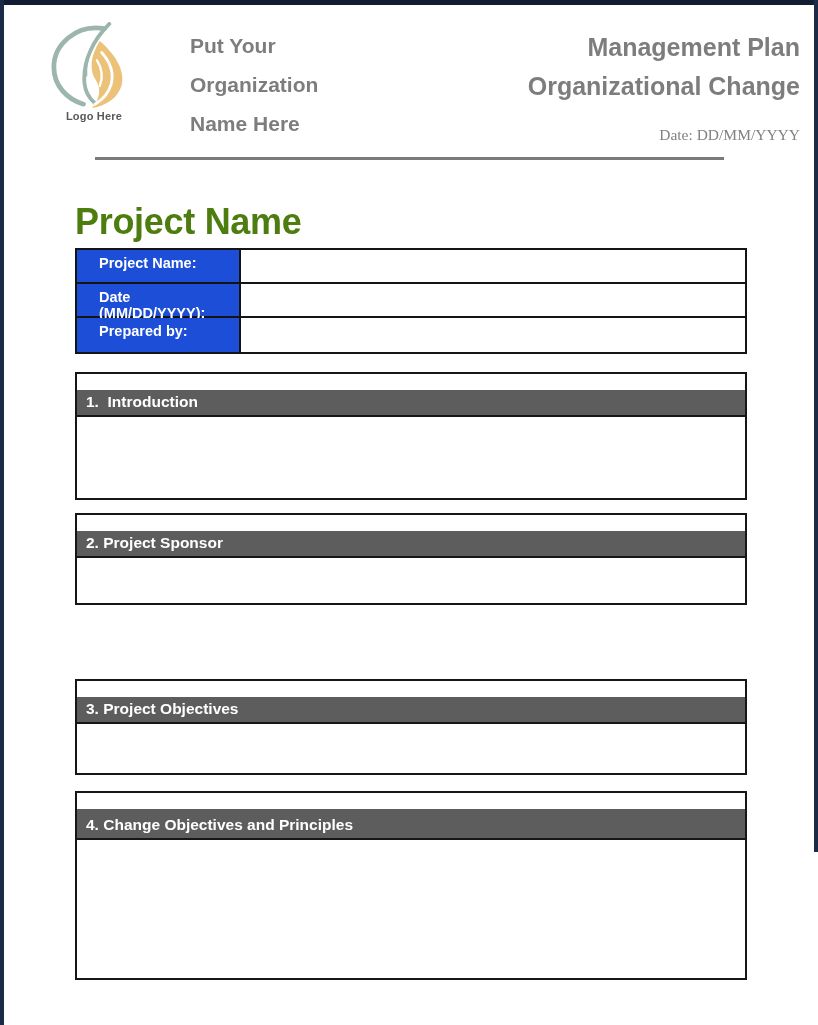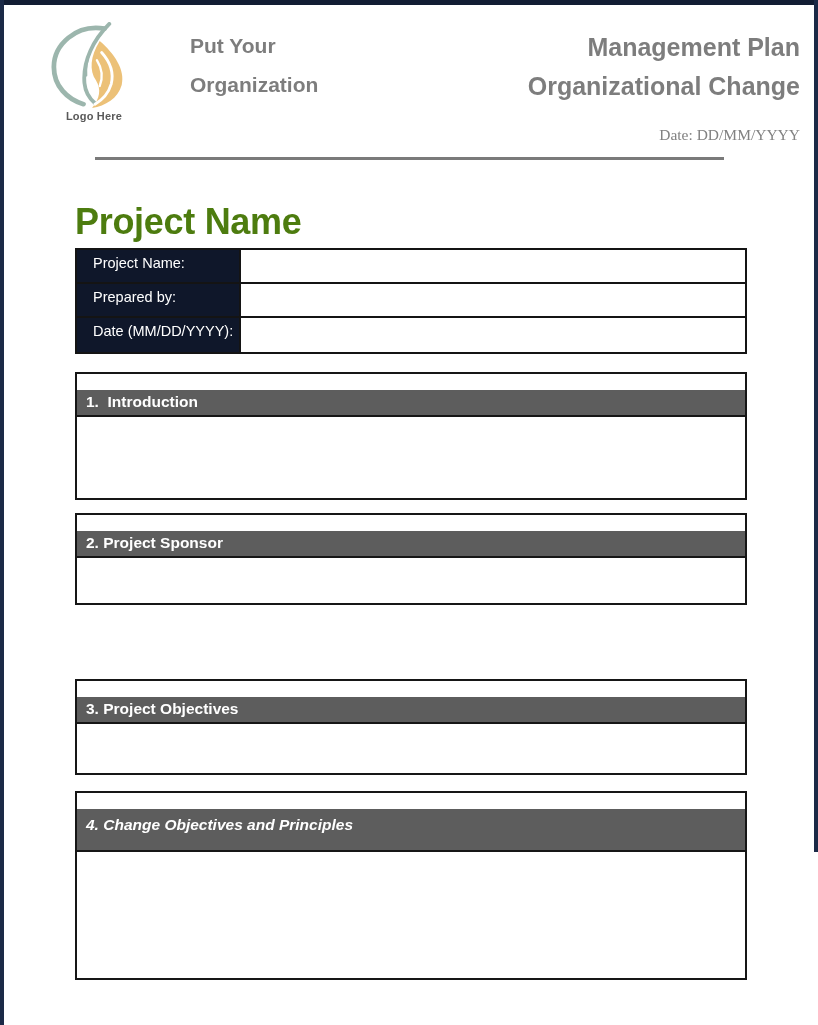--- a/index.html
+++ b/index.html
@@ -45,37 +45,37 @@
   }
 
   
   .info-table {
     position:absolute; left:75px; top:248px; width:672px;
     border:2px solid #141414; background:#fff;
   }
   .info-row { display:flex; height:34px; border-bottom:2px solid #141414; }
   .info-row:last-child { border-bottom:none; }
   .info-label {
-    width:164px; background:#0f172a; border-right:2px solid #141414;
-    color:#ffffff; font-weight:normal; font-size:14.5px;
-    padding:5px 0 0 16px;
+    width:164px; background:#1d4ed8; border-right:2px solid #141414;
+    color:#ffffff; font-weight:bold; font-size:14.5px;
+    padding:5px 0 0 22px;
   }
   .info-value { flex:1; background:#ffffff; cursor:text; }
 
   
   .section {
     position:absolute; left:75px; width:672px;
     border:2px solid #161616; background:#ffffff;
   }
   .section-header {
     background:#5d5d5d; border-bottom:2px solid #161616;
     color:#ffffff; font-weight:bold; font-size:15.5px;
     padding:3px 9px 4px 9px; white-space:pre;margin-top:16px;
   }
-  .section-header.tall { padding-top:7px; padding-bottom:16px;font-style:italic; }
+  .section-header.tall { padding-top:7px; padding-bottom:4px; }
   .section-body { width:100%; height:100%; cursor:text; }
   #section-1 { top:372px; height:128px; }
   #section-2 { top:513px; height:92px; }
   #section-3 { top:679px; height:96px; }
   #section-4 { top:791px; height:189px; }
 </style>
 </head>
 <body>
 
 <div class="page">
@@ -94,44 +94,45 @@
       <path d="M61 20 C76 33 88 50 84 66 C80 80 67 88 53 90 C61 80 63 71 57 61 C50 51 51 36 61 20 Z" fill="#ecc178"></path>
       <path d="M63 32 C72 42 76 53 73 65 C70 75 63 82 56 86" fill="none" stroke="#ffffff" stroke-width="3" stroke-linecap="round"></path>
       <path d="M58 40 C63 48 65 57 61 67" fill="none" stroke="#ffffff" stroke-width="2.4" stroke-linecap="round"></path>
     </svg>
     <div class="logo-caption">Logo Here</div>
   </div>
 
   <div class="org-name">
     <div>Put Your</div>
     <div>Organization</div>
+    <div>Name Here</div>
   </div>
 
   <div class="doc-title">
     <div>Management Plan</div>
     <div>Organizational Change</div>
   </div>
 
   <div class="doc-date">Date: DD/MM/YYYY</div>
 
   <div class="header-rule"></div>
 
   <h1 class="page-heading">Project Name</h1>
 
   <div class="info-table">
     <div class="info-row">
       <div class="info-label">Project Name:</div>
       <div class="info-value"></div>
     </div>
     <div class="info-row">
-      <div class="info-label">Prepared by:</div>
+      <div class="info-label">Date (MM/DD/YYYY):</div>
       <div class="info-value"></div>
     </div>
     <div class="info-row">
-      <div class="info-label">Date (MM/DD/YYYY):</div>
+      <div class="info-label">Prepared by:</div>
       <div class="info-value"></div>
     </div>
   </div>
 
   <div class="section" id="section-1">
     <div class="section-header">1.  Introduction</div>
     <div class="section-body"></div>
   </div>
 
   <div class="section" id="section-2">

